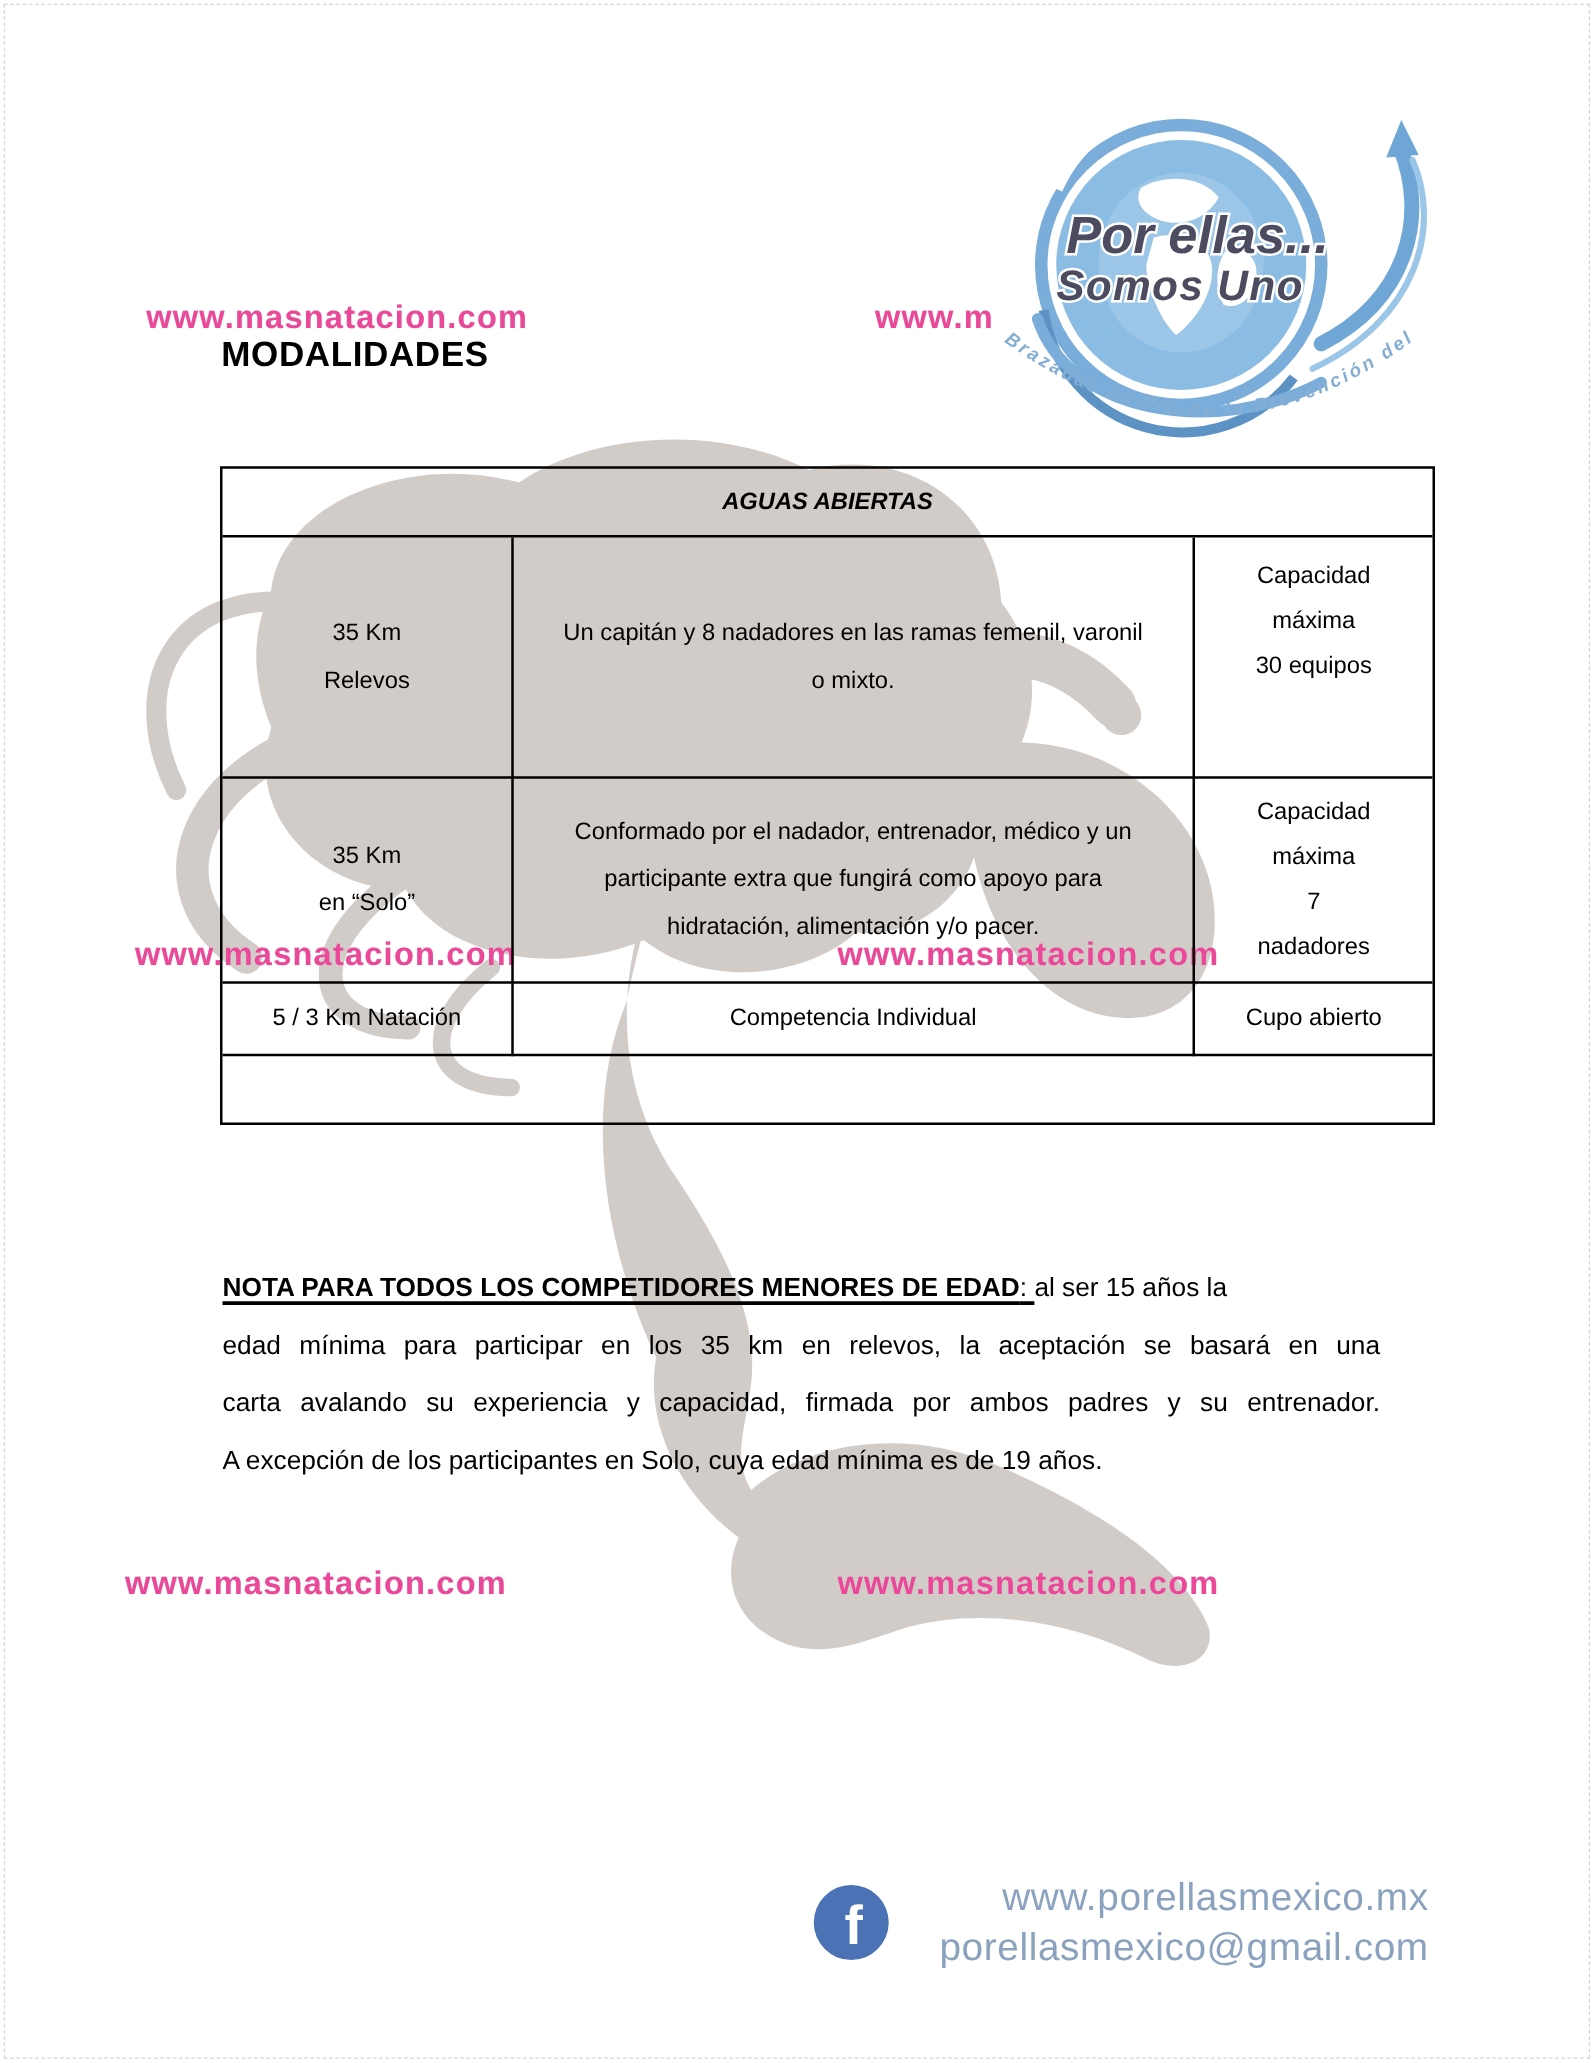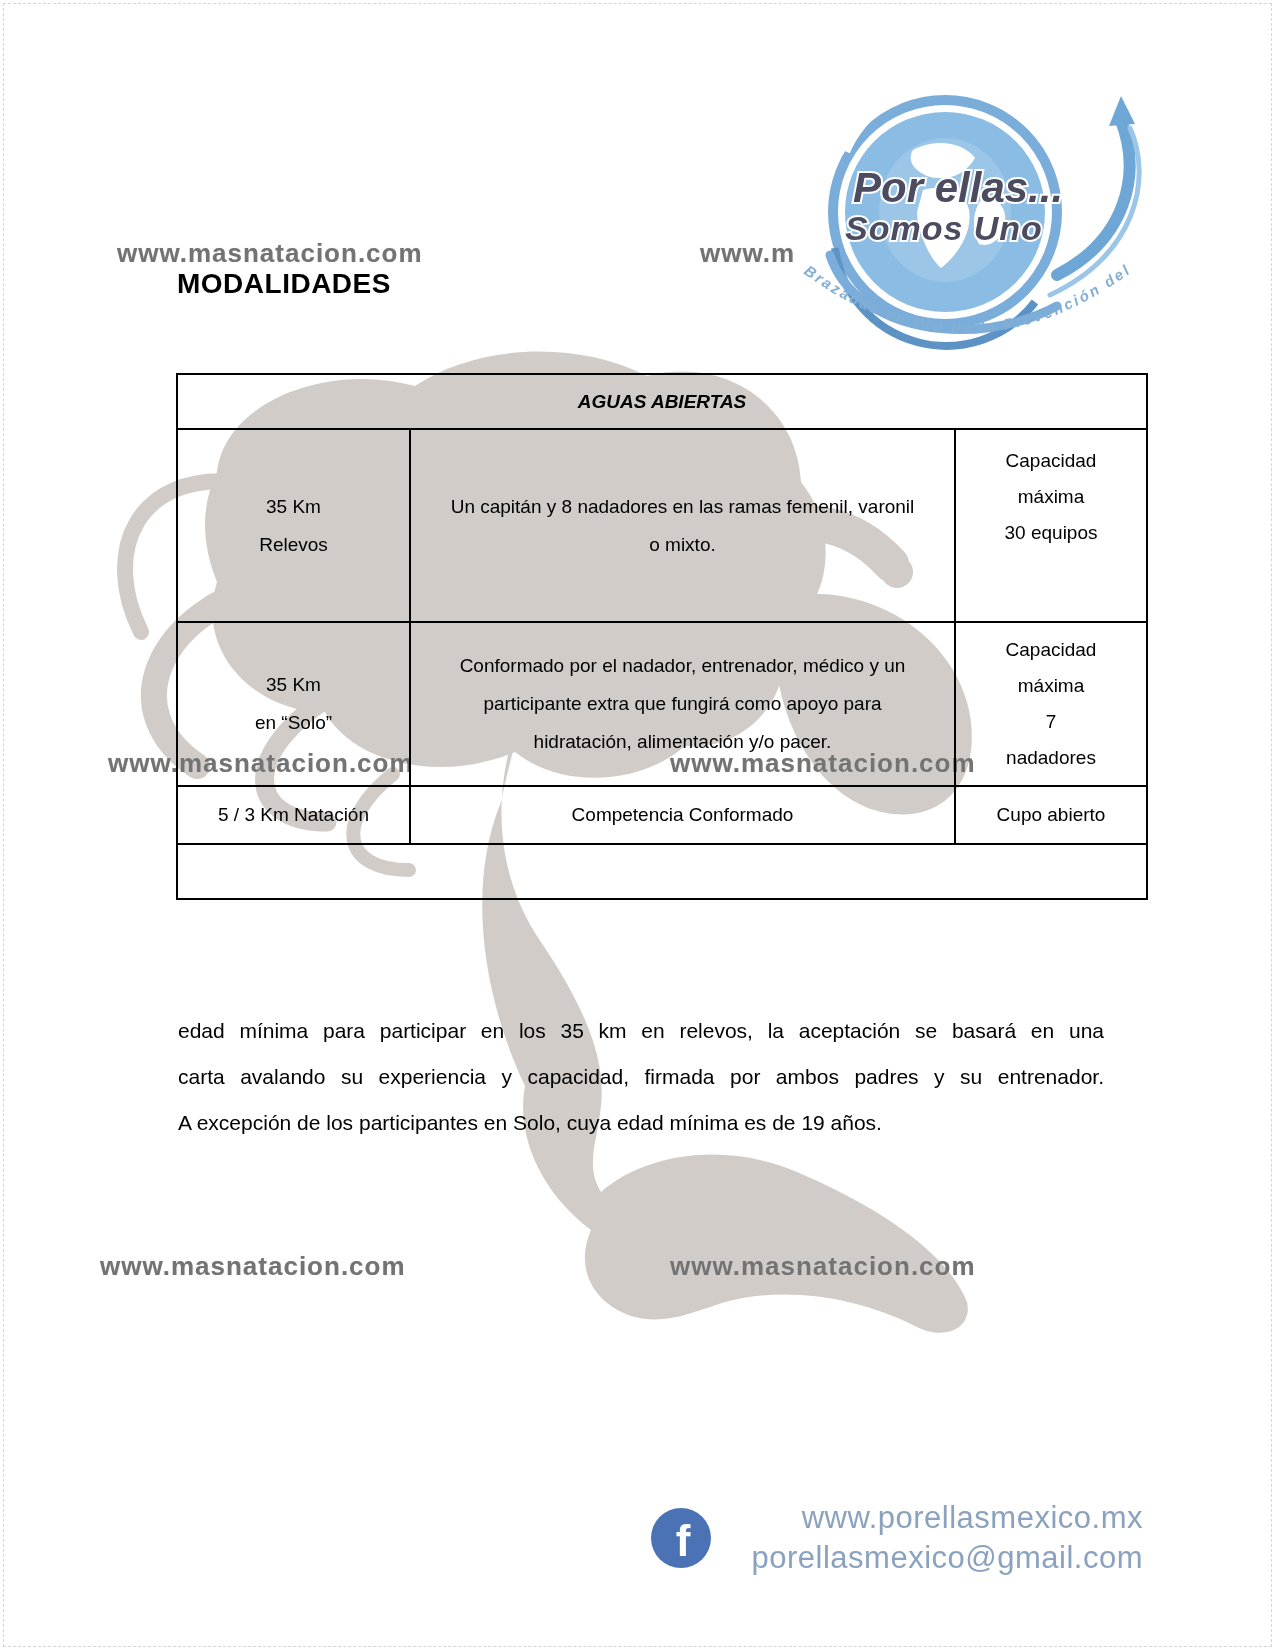--- a/index.html
+++ b/index.html
@@ -2,21 +2,21 @@
 <html><head>
 <meta charset="utf-8">
 <style>
   html,body{margin:0;padding:0;background:#ffffff;}
   .page{position:relative;width:1275px;height:1650px;background:#ffffff;overflow:hidden;
         font-family:"Liberation Sans",sans-serif;color:#000;}
   .page-frame{position:absolute;inset:3px;border:1px dashed #d2d5d9;pointer-events:none;}
 
   
   .wm{position:absolute;z-index:2;font-weight:bold;font-size:26px;letter-spacing:1px;
-      color:#737373;text-shadow:0 0 1px #cfcfcf;white-space:nowrap;}
+      color:#ec4899;text-shadow:0 0 1px #cfcfcf;white-space:nowrap;}
 
   
   .mermaid{position:absolute;left:85px;top:350px;z-index:1;}
 
   
   .logo{position:absolute;left:795px;top:80px;z-index:4;overflow:visible;}
 
   
   .title{position:absolute;left:177px;top:268px;z-index:3;margin:0;
          font-size:28px;font-weight:bold;letter-spacing:.5px;}
@@ -139,27 +139,30 @@
 en “Solo”</div>
     <div class="cell pre bR bB">Conformado por el nadador, entrenador, médico y un
 participante extra que fungirá como apoyo para
 hidratación, alimentación y/o pacer.</div>
     <div class="cell pre bB cap-mid">Capacidad
 máxima
 7
 nadadores</div>
 
     <div class="cell bR bB">5 / 3 Km Natación</div>
-    <div class="cell bR bB">Competencia Conformado</div>
+    <div class="cell bR bB">Competencia Individual</div>
     <div class="cell bB">Cupo abierto</div>
 
     <div class="cell span3"></div>
   </div>
 
   <div class="note">
+    <div class="note-line">
+      <span class="nb">NOTA PARA TODOS LOS COMPETIDORES MENORES DE EDAD</span><span class="nu">: </span><span>al ser 15 años la</span>
+    </div>
     <div class="note-line just">edad mínima para participar en los 35 km en relevos, la aceptación se basará en una</div>
     <div class="note-line just">carta avalando su experiencia y capacidad, firmada por ambos padres y su entrenador.</div>
     <div class="note-line">A excepción de los participantes en Solo, cuya edad mínima es de 19 años.</div>
   </div>
 
   <div class="fb-icon">
     <span>f</span>
   </div>
   <div class="footer-text">
     <div>www.porellasmexico.mx</div>

